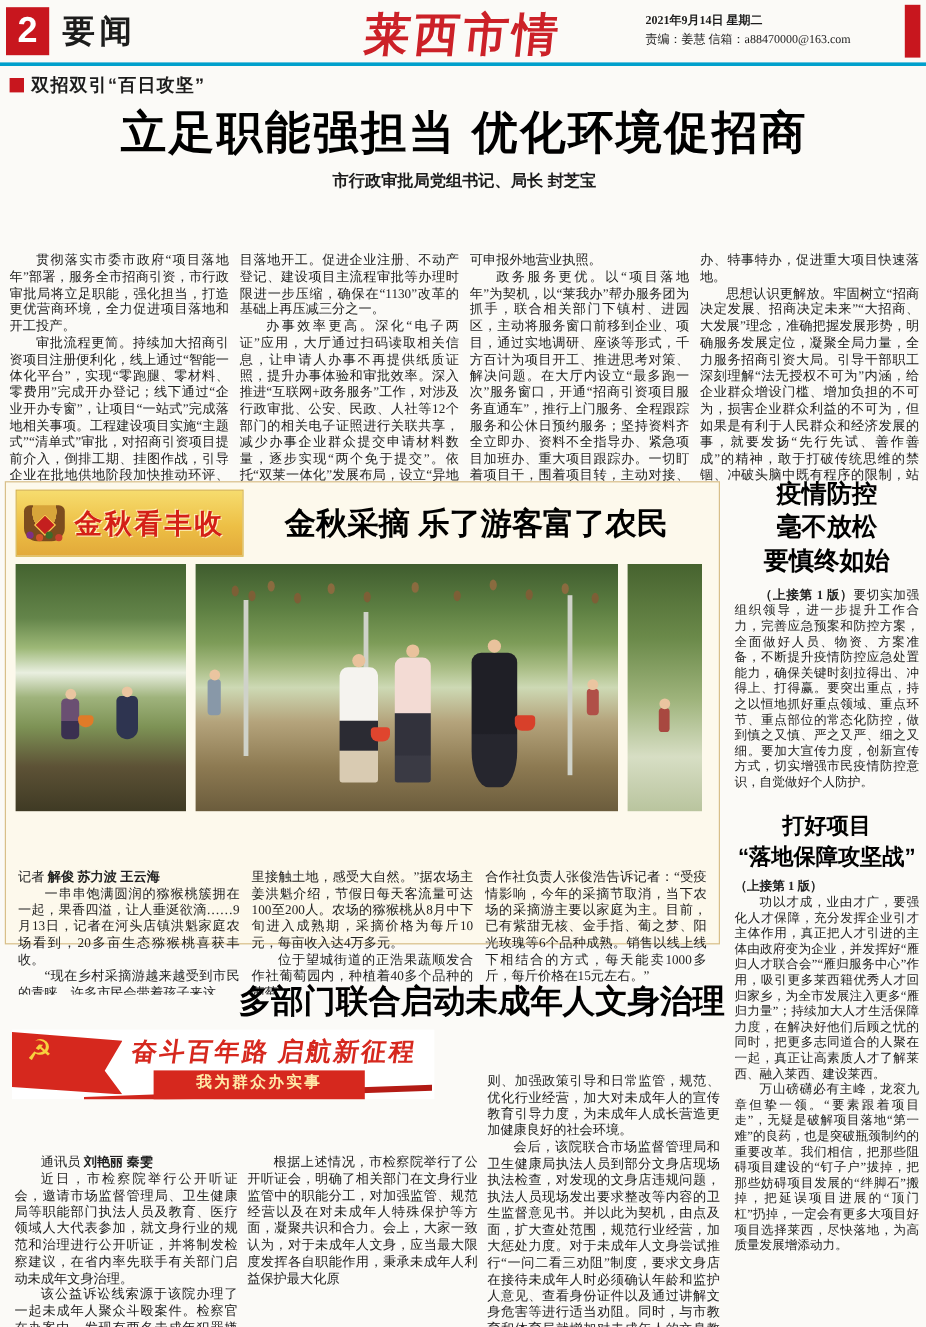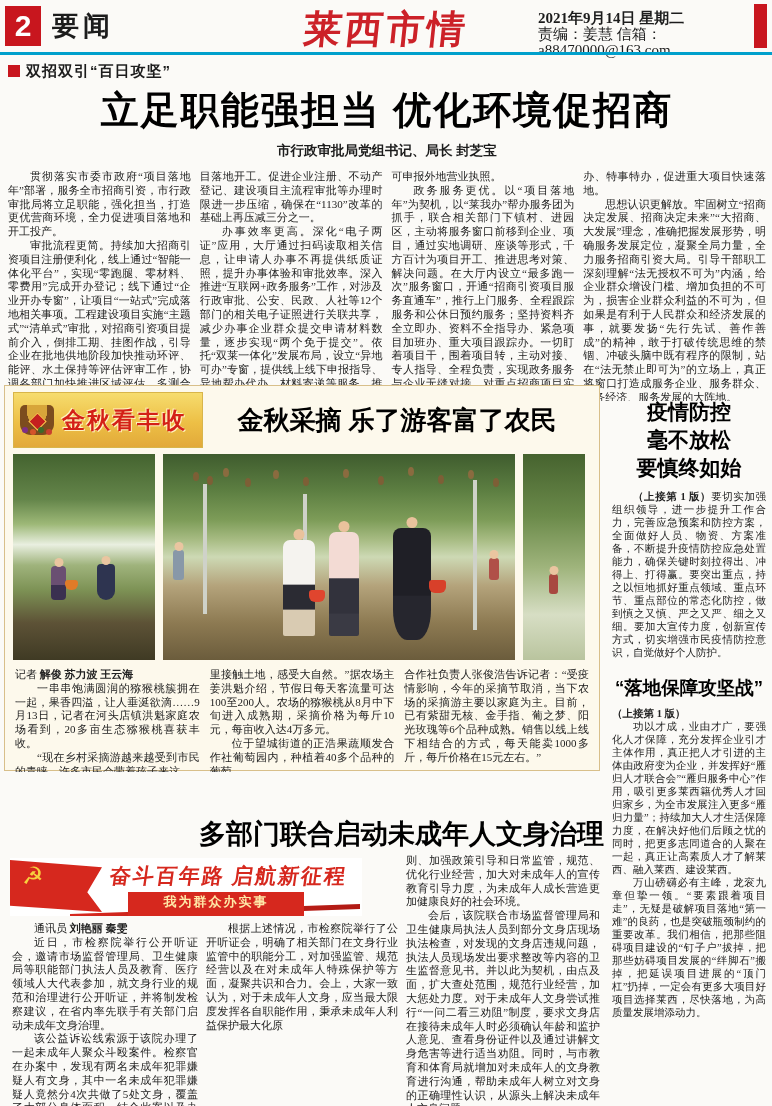--- a/index.html
+++ b/index.html
@@ -6,38 +6,38 @@
   .page{position:relative;width:772px;height:1106px;margin:0 auto;background:#fbfaf7;
         font-family:"Liberation Serif",serif;color:#1c1c1c;overflow:hidden;}
   
   .hdr{position:absolute;top:0;left:0;right:0;height:52px;}
   .pgnum{position:absolute;left:5px;top:6px;width:36px;height:40px;background:#c8161e;color:#fff;
          font-family:"Liberation Sans",sans-serif;font-weight:bold;font-size:30px;line-height:40px;text-align:center;}
   .section{position:absolute;left:52px;top:8px;font-family:"Liberation Sans",sans-serif;
            font-weight:900;font-size:27px;letter-spacing:4px;}
   .masthead{position:absolute;left:0;right:0;top:4px;text-align:center;font-size:38px;font-weight:900;
             color:#cc2128;transform:skewX(-6deg);letter-spacing:3px;font-family:"Liberation Serif",serif;}
-  .dateblk{position:absolute;right:34px;top:10px;text-align:left;font-size:15px;line-height:16px;width:200px;}
+  .dateblk{position:absolute;right:34px;top:10px;text-align:left;font-size:10px;line-height:16px;width:200px;}
   .dateblk .d1{font-weight:600;}
   .redbar{position:absolute;right:5px;top:4px;width:13px;height:44px;background:#c8161e;}
   .bluerule{position:absolute;top:52px;left:0;right:0;height:3px;background:#00a0cc;}
   
   .main{position:absolute;top:62px;left:8px;right:6px;}
   .kicker{font-family:"Liberation Sans",sans-serif;font-weight:900;font-size:15px;letter-spacing:1px;}
   .kbullet{display:inline-block;width:12px;height:12px;background:#c8161e;margin-right:6px;vertical-align:-1px;}
   .headline{font-family:"Liberation Sans",sans-serif;font-weight:900;font-size:38px;letter-spacing:2px;
             text-align:center;margin:4px 0 6px 0;color:#000;}
   .byline{font-family:"Liberation Sans",sans-serif;font-weight:600;font-size:13.5px;text-align:center;margin-bottom:10px;}
   .cols{display:flex;gap:9px;height:231px;overflow:hidden;}
   .col{flex:1 1 0;}
-  .bodytext{font-size:11px;line-height:13.8px;text-align:justify;color:#222;}
+  .bodytext{font-size:11px;line-height:13.8px;text-align:justify;color:#222;margin-top:41px;}
   .bodytext p{margin:0;text-indent:2em;}
   .bodytext p.cont{text-indent:0;}
   
-  .feature{position:absolute;left:4px;top:385px;width:596px;height:386px;background:#fdf9ec;
+  .feature{position:absolute;left:4px;top:401px;width:596px;height:386px;background:#fdf9ec;
            border:1px solid #d8bf8a;box-sizing:border-box;}
   .fhead{display:flex;align-items:center;padding:4px 8px 2px 8px;height:60px;}
   .logo{position:relative;width:190px;height:56px;background:linear-gradient(180deg,#f6dc6e,#edbf45 55%,#e2a93a);
         border:1px solid #d8b54a;display:flex;align-items:center;box-sizing:border-box;}
   .basket{position:relative;width:34px;height:30px;margin-left:6px;border-radius:5px 5px 11px 11px;
           background:radial-gradient(ellipse at 50% 18%,#d8a53a 0 42%,#7c4c1e 43% 100%);}
   .tag{position:absolute;left:11px;top:10px;width:11px;height:11px;background:#c41f1f;border:1px solid #f3d04e;transform:rotate(45deg);}
   .fruits{position:absolute;left:2px;bottom:2px;width:6px;height:6px;border-radius:50%;background:#7e2f86;
           box-shadow:8px 2px 0 #d3542a,16px 0 0 #3c6b2a,24px 2px 0 #c9402e;}
   .logotext{font-family:"Liberation Sans",sans-serif;font-weight:900;font-size:23px;color:#d42017;
@@ -186,20 +186,21 @@
         <div>疫情防控</div>
         <div>毫不放松</div>
         <div>要慎终如始</div>
       </div>
       <div class="sbtext">
         <p class="cont"><span class="leadin">（上接第 1 版）</span><span>要切实加强组织领导，进一步提升工作合力，完善应急预案和防控方案，全面做好人员、物资、方案准备，不断提升疫情防控应急处置能力，确保关键时刻拉得出、冲得上、打得赢。要突出重点，持之以恒地抓好重点领域、重点环节、重点部位的常态化防控，做到慎之又慎、严之又严、细之又细。要加大宣传力度，创新宣传方式，切实增强市民疫情防控意识，自觉做好个人防护。</span></p>
       </div>
     </div>
     <div>
       <div class="sb-title t2">
+        <div>打好项目</div>
         <div>“落地保障攻坚战”</div>
       </div>
       <div class="sbtext">
         <p class="lead">（上接第 1 版）</p>
         <p>功以才成，业由才广，要强化人才保障，充分发挥企业引才主体作用，真正把人才引进的主体由政府变为企业，并发挥好“雁归人才联合会”“雁归服务中心”作用，吸引更多莱西籍优秀人才回归家乡，为全市发展注入更多“雁归力量”；持续加大人才生活保障力度，在解决好他们后顾之忧的同时，把更多志同道合的人聚在一起，真正让高素质人才了解莱西、融入莱西、建设莱西。</p>
         <p>万山磅礴必有主峰，龙衮九章但挚一领。“要素跟着项目走”，无疑是破解项目落地“第一难”的良药，也是突破瓶颈制约的重要改革。我们相信，把那些阻碍项目建设的“钉子户”拔掉，把那些妨碍项目发展的“绊脚石”搬掉，把延误项目进展的“顶门杠”扔掉，一定会有更多大项目好项目选择莱西，尽快落地，为高质量发展增添动力。</p>
       </div>
     </div>
   </div>
 

